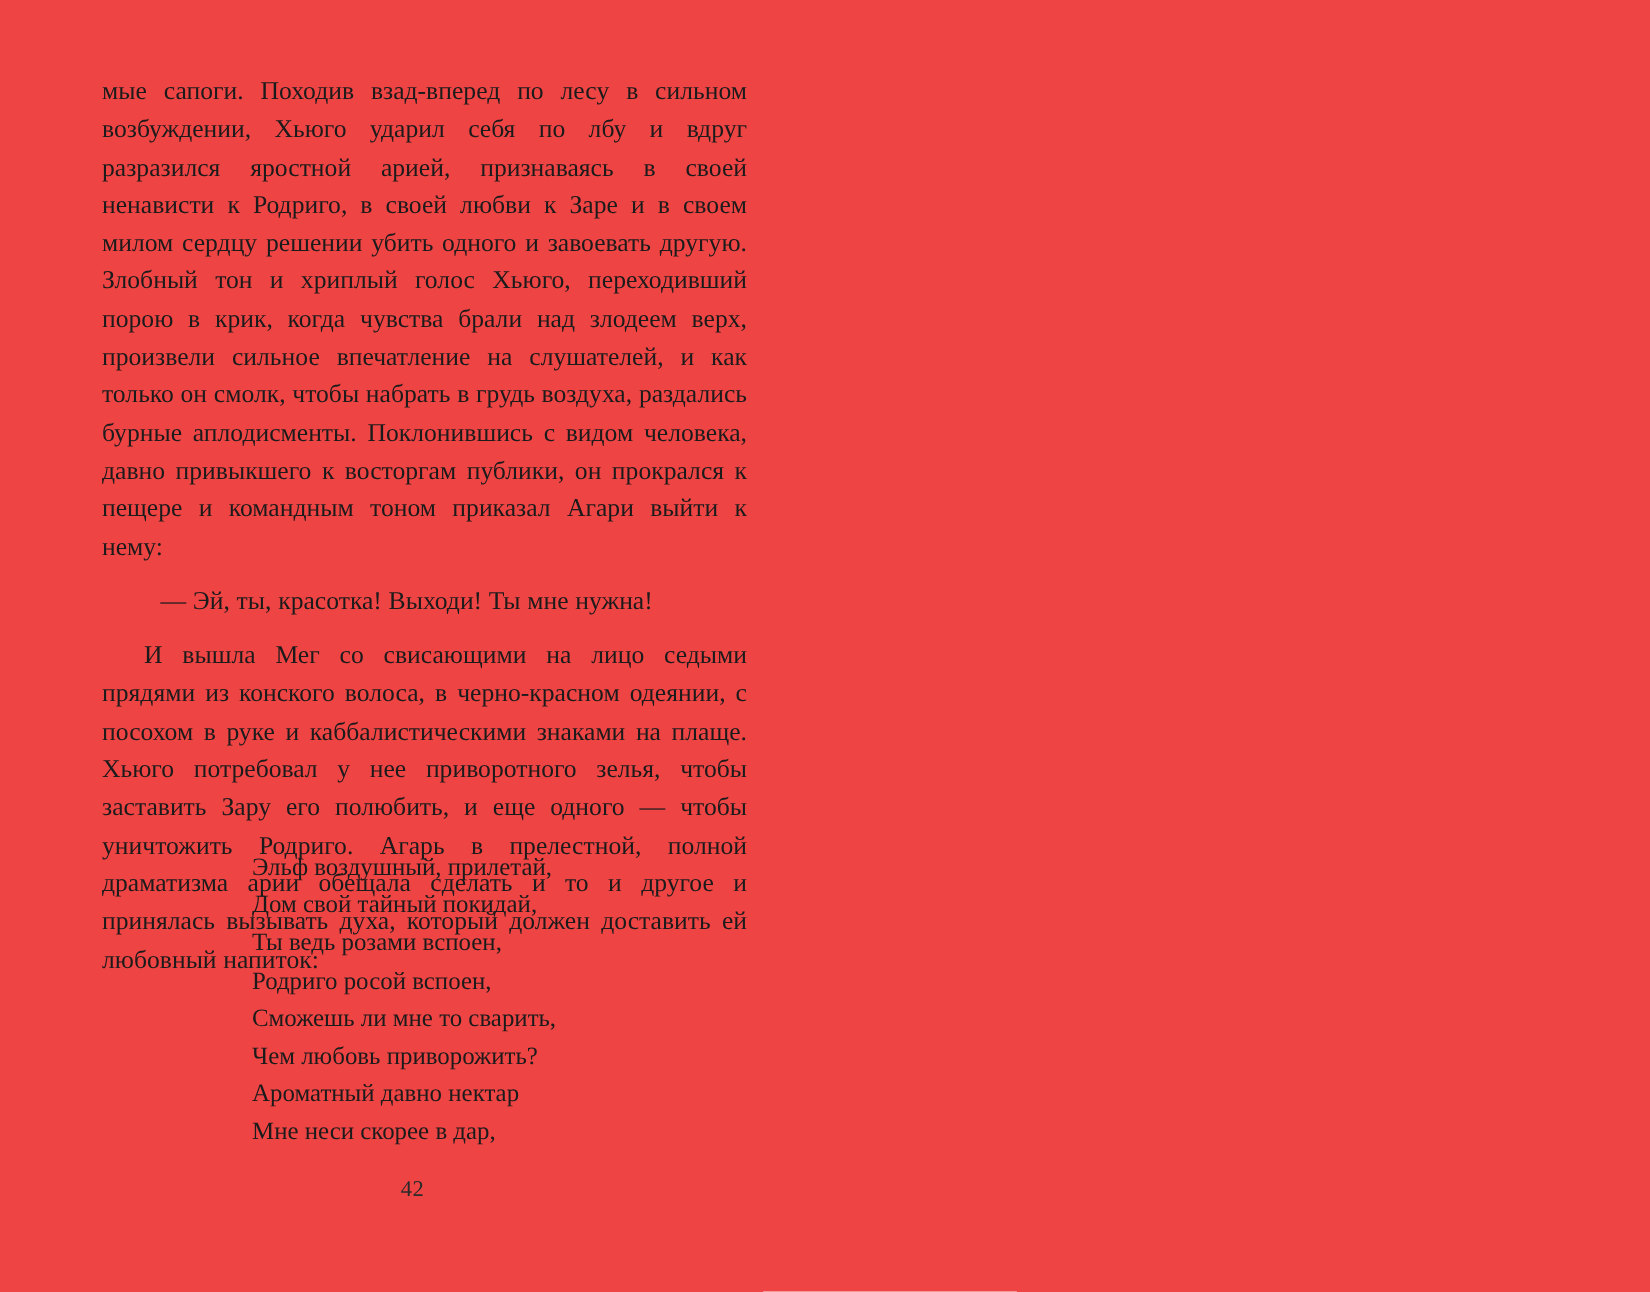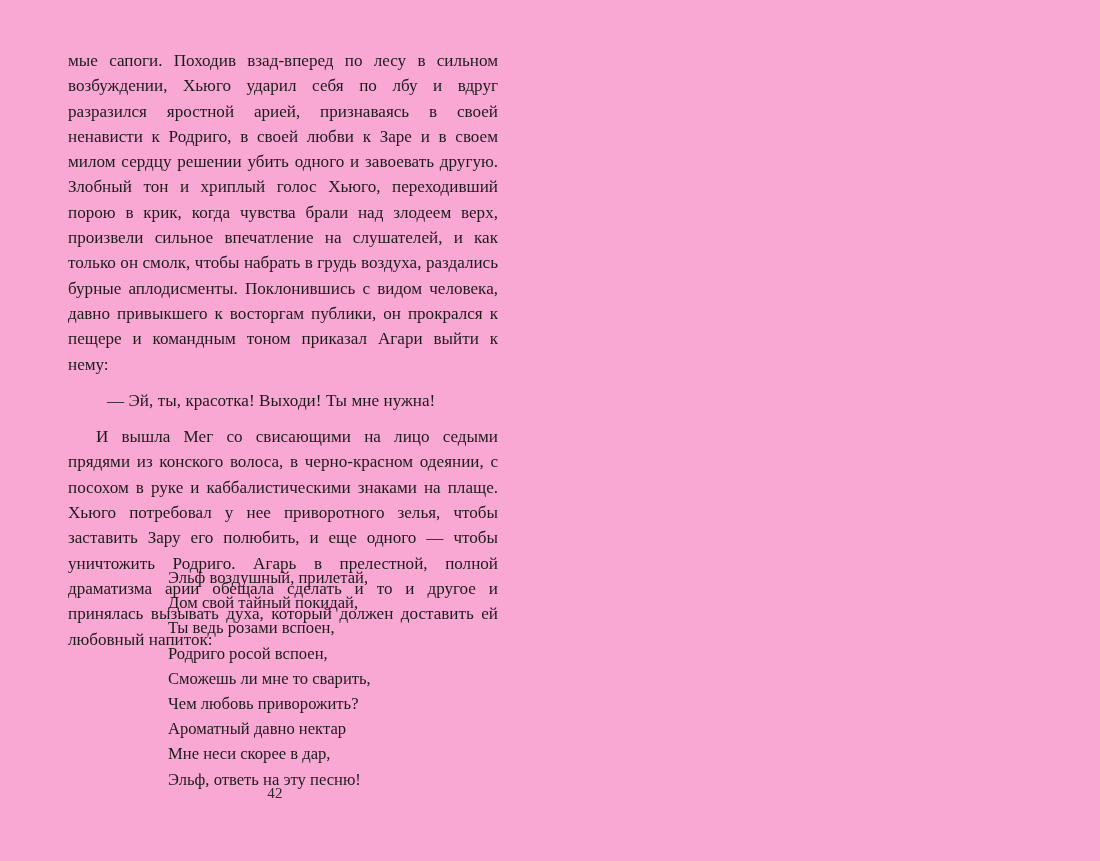--- a/index.html
+++ b/index.html
@@ -21,21 +21,21 @@
     width: 1100px;
     height: 861px;
     background: #ffffff;
   }
 
   
   .page {
     position: absolute;
     top: 0;
     height: 861px;
-    background: #f9a8d4;
+    background: #ef4444;
   }
   .page-left  { left: 0;    width: 550px; }
   .page-right { left: 550px; width: 550px; }
 
   
   .textcol {
     position: absolute;
     font-size: 17.1px;
     line-height: 25.3px;
     color: #1b1b1b;
@@ -111,21 +111,20 @@
 
     <div class="verse verse-left">
       <span class="vline">Эльф воздушный, прилетай,</span>
       <span class="vline">Дом свой тайный покидай,</span>
       <span class="vline">Ты ведь розами вспоен,</span>
       <span class="vline">Родриго росой вспоен,</span>
       <span class="vline">Сможешь ли мне то сварить,</span>
       <span class="vline">Чем любовь приворожить?</span>
       <span class="vline">Ароматный давно нектар</span>
       <span class="vline">Мне неси скорее в дар,</span>
-      <span class="vline">Эльф, ответь на эту песню!</span>
     </div>
 
     <div class="folio folio-left">42</div>
   </div>
 
   <div class="page page-right">
 
     
 
     

